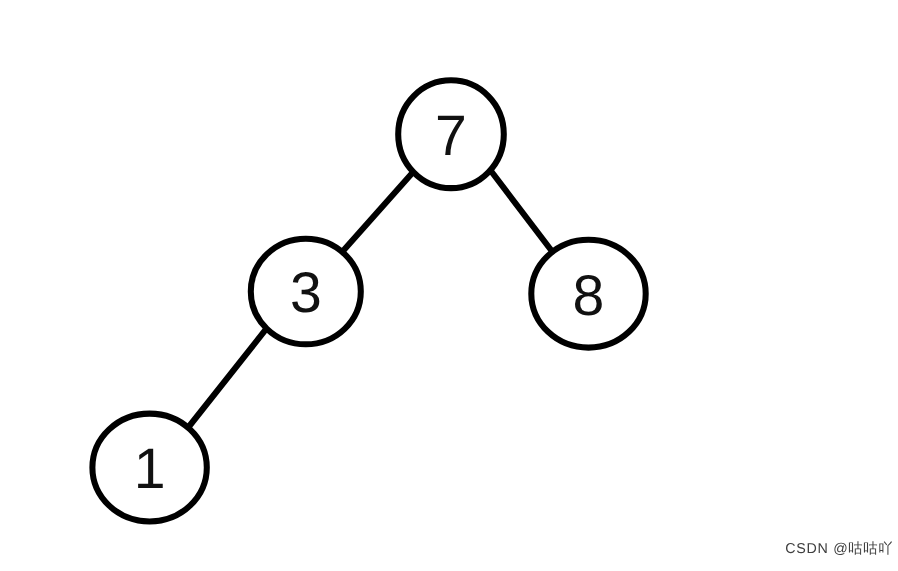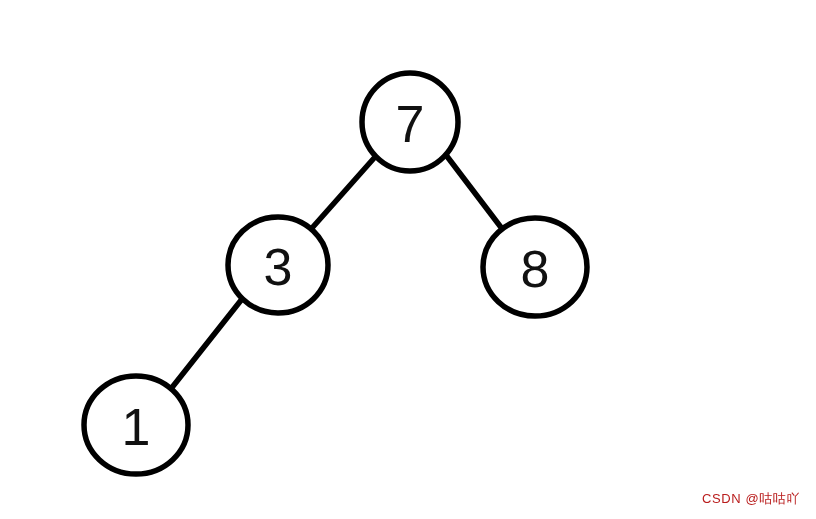--- a/index.html
+++ b/index.html
@@ -39,25 +39,25 @@
   .node-label {
     fill: #111111;
     font-family: "Liberation Sans", sans-serif;
     font-size: 52px;
     font-weight: 300;
     text-anchor: middle;
     dominant-baseline: central;
   }
   .watermark {
     position: absolute;
-    right: 16px;
+    right: 4px;
     bottom: 11px;
     font-family: "Liberation Sans", sans-serif;
     font-size: 13px;
-    color: #b91c1c;
+    color: #404040;
     letter-spacing: 0.6px;
     white-space: nowrap;
     user-select: none;
   }
 </style>
 </head>
 <body>
 
 <div id="canvas-wrap">
 

